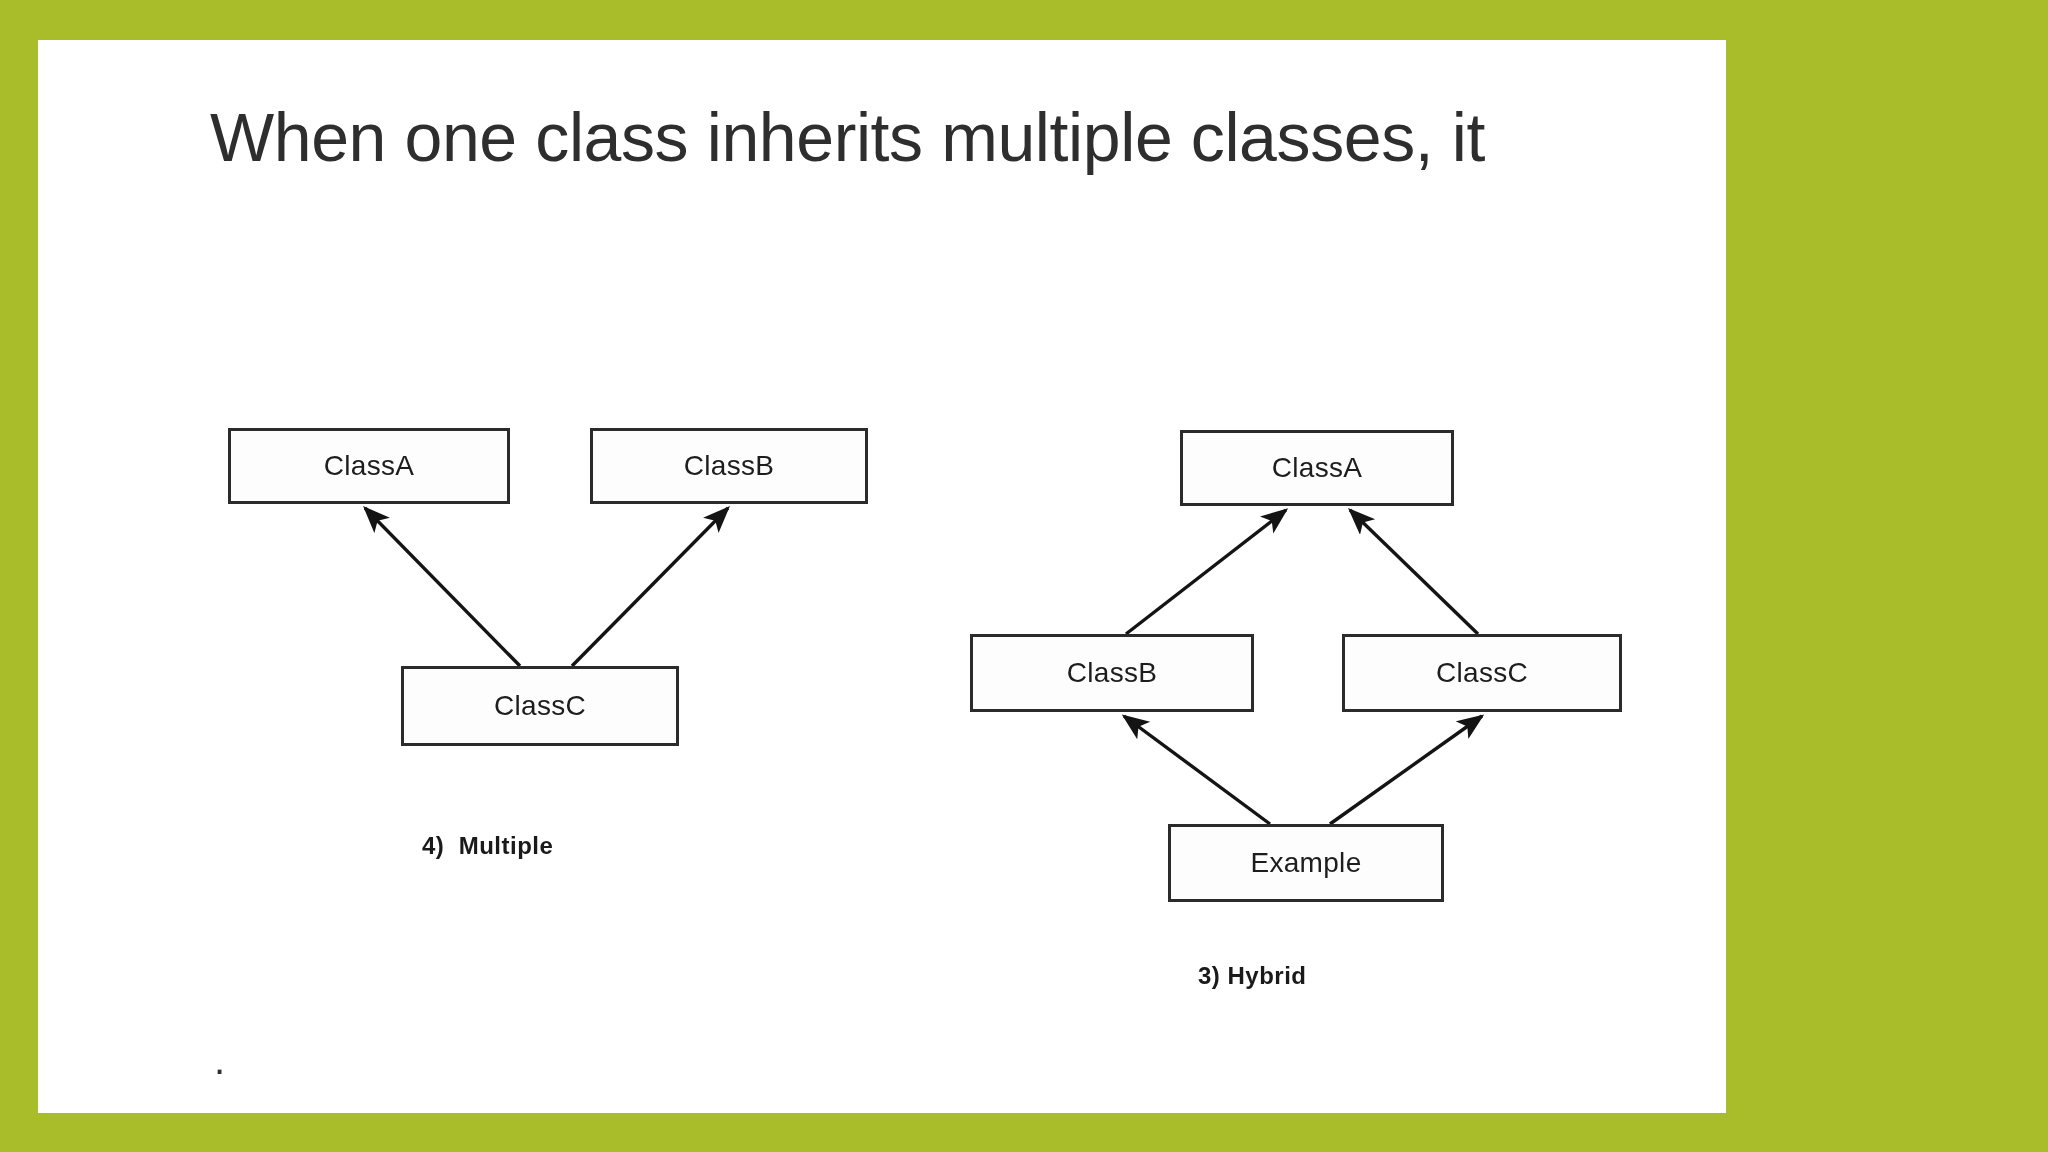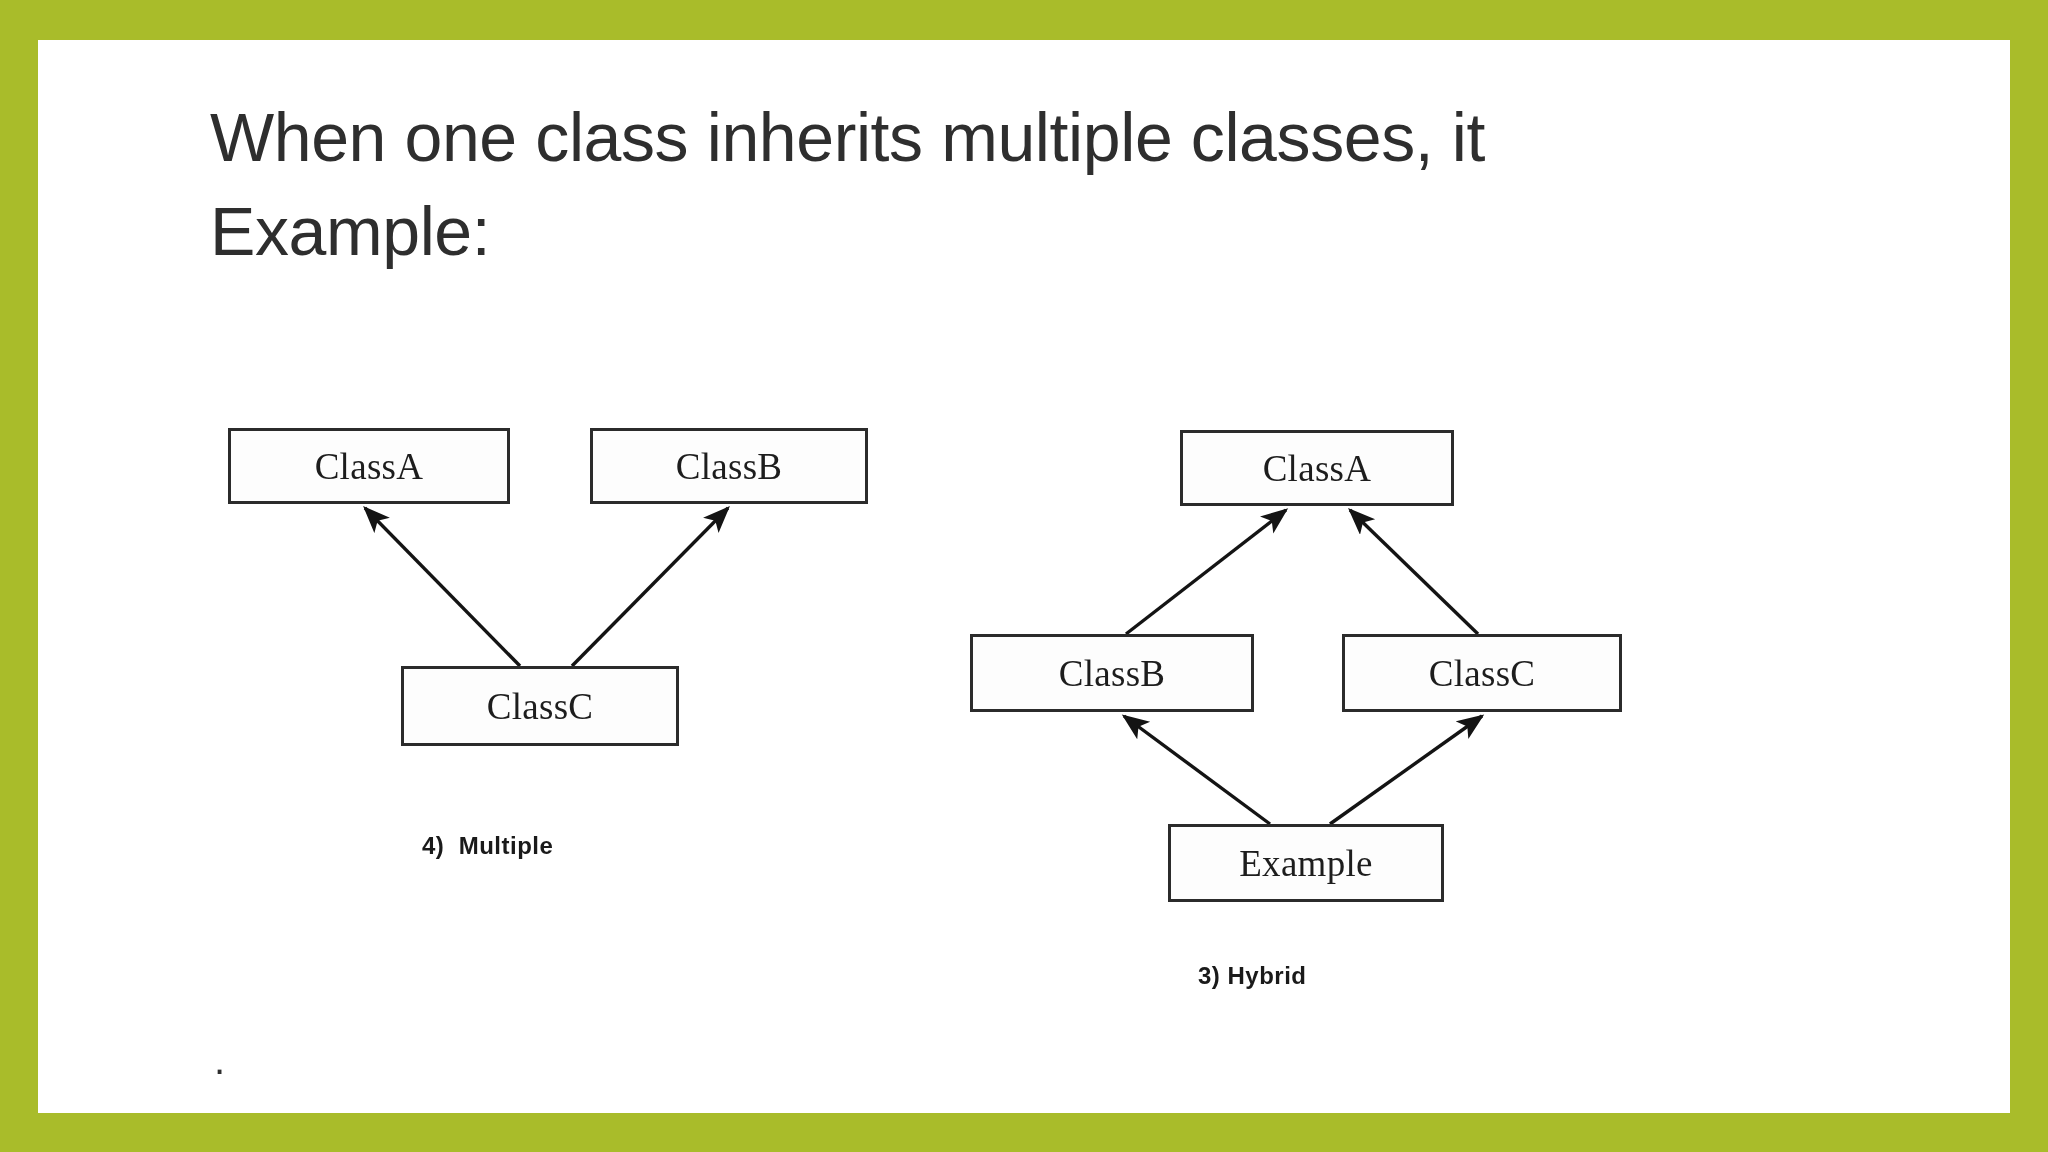--- a/index.html
+++ b/index.html
@@ -12,21 +12,21 @@
     width: 2048px;
     height: 1152px;
     background: #a9bc2a;
     overflow: hidden;
     font-family: "Liberation Sans", sans-serif;
   }
   #slide-canvas {
     position: absolute;
     left: 38px;
     top: 40px;
-    width: 1972px;
+    width: 1688px;
     height: 1073px;
     background: #ffffff;
   }
   #title-block {
     position: absolute;
     left: 172px;
     top: 50px;
     width: 1700px;
   }
   .title-line {
@@ -54,22 +54,22 @@
   .cls-box {
     position: absolute;
     background: #fdfdfd;
     border: 3px solid #2b2b2b;
     box-sizing: border-box;
     display: flex;
     align-items: center;
     justify-content: center;
   }
   .cls-box span {
-    font-family: Liberation Serif, serif;
-    font-size: 37px;
+    font-family: Liberation Sans, sans-serif;
+    font-size: 28px;
     color: #1d1d1d;
     letter-spacing: 0.3px;
     line-height: 1;
   }
   .caption {
     position: absolute;
     font-family: "Liberation Sans", sans-serif;
     font-size: 24px;
     font-weight: 600;
     color: #1a1a1a;
@@ -87,21 +87,20 @@
   }
 </style>
 </head>
 <body>
 
 <div id="slide">
   <div id="slide-canvas">
 
     <div id="title-block">
       <div class="title-line">When one class inherits multiple classes, it</div>
-      <div class="title-line">Example:</div>
     </div>
 
     <div id="diagram-area">
 
       <svg class="dia-svg" width="1972" height="1073" viewBox="0 0 1972 1073">
         <defs>
           <marker id="arrowhead" markerWidth="9" markerHeight="9" refX="7.2" refY="3.2" orient="auto" markerUnits="strokeWidth">
             <path d="M0,0 L8,3.2 L0,6.4 L1.9,3.2 z" fill="#141414"></path>
           </marker>
         </defs>

